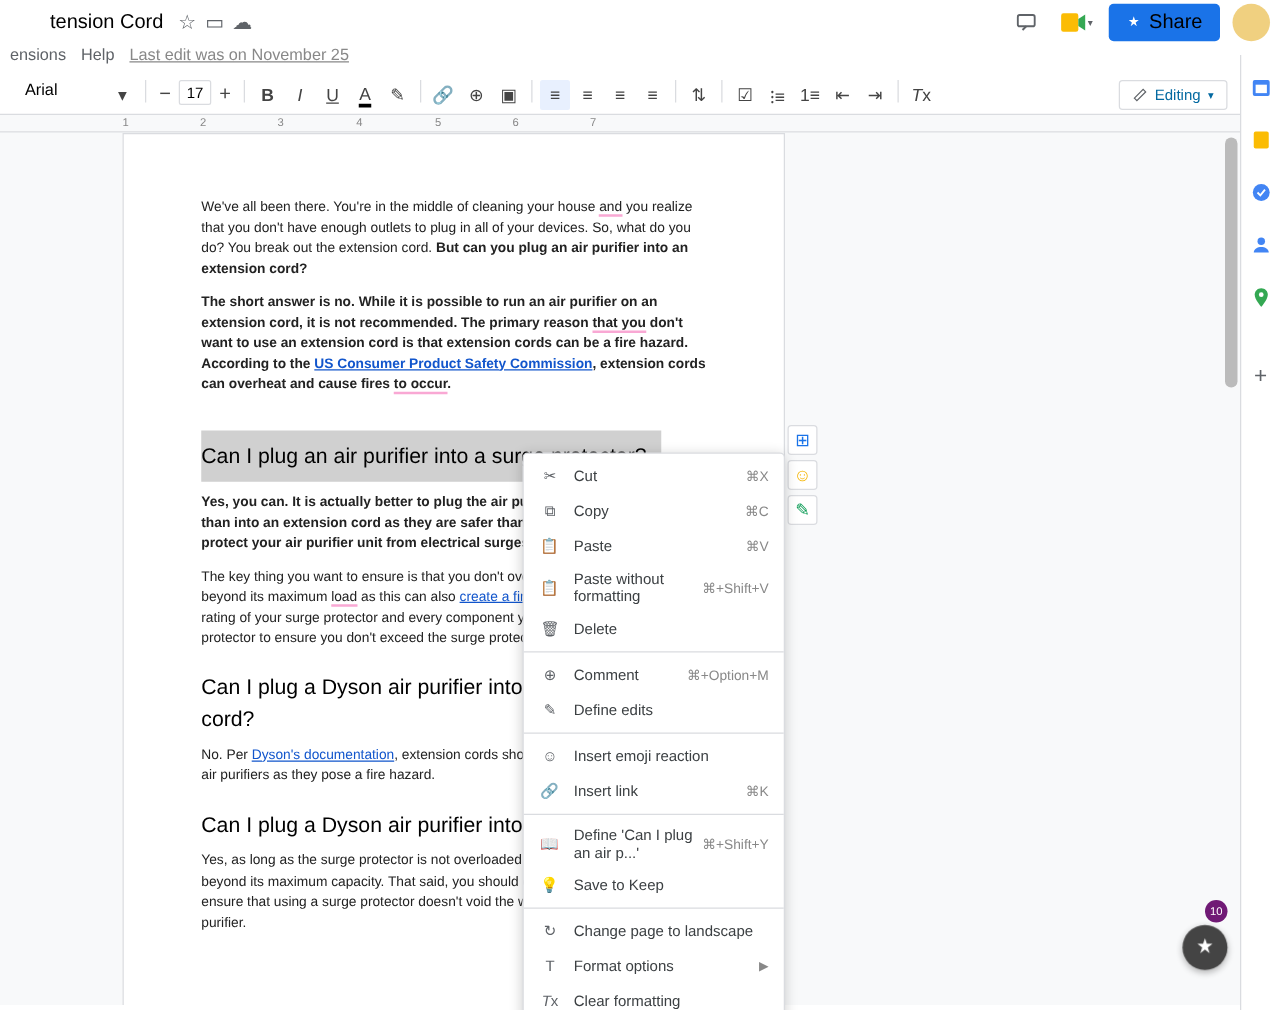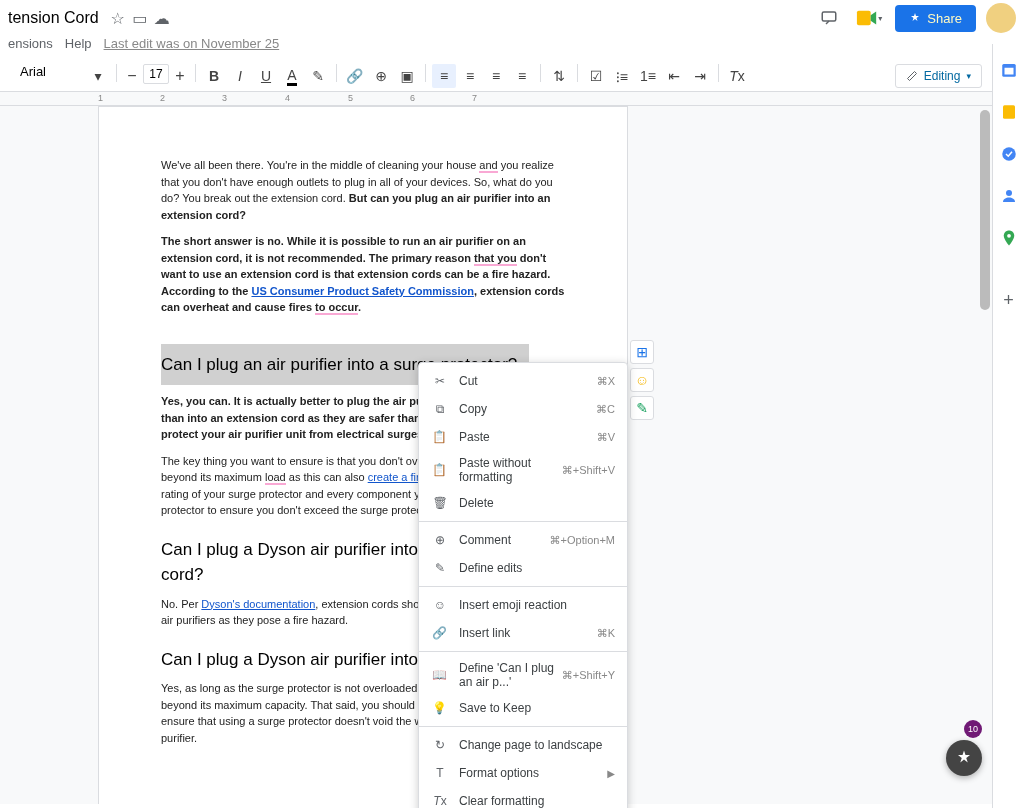--- a/index.html
+++ b/index.html
@@ -1,25 +1,25 @@
 <!DOCTYPE html>
 <html><head>
   <meta charset="utf-8">
   <style>
     * { margin: 0; padding: 0; box-sizing: border-box; }
     body { font-family: Arial, sans-serif; background: #fff; overflow: hidden; height: 808px; width: 1024px; position: relative; }
     
-    .header { display: flex; align-items: center; padding: 4px 8px; height: 36px; }
+    .header { display: flex; align-items: center; padding: 4px 8px; height: 36px; margin-left: 32px; }
     .doc-title { font-size: 16px; color: #000; margin-right: 8px; }
     .star-icon, .folder-icon, .cloud-icon { width: 16px; height: 16px; margin: 0 3px; color: #5f6368; display: inline-flex; align-items: center; justify-content: center; cursor: pointer; }
     .header-spacer { flex: 1; }
     .header-right { display: flex; align-items: center; gap: 10px; }
     .comment-btn { width: 28px; height: 28px; display: flex; align-items: center; justify-content: center; border-radius: 4px; cursor: pointer; }
     .meet-btn { width: 32px; height: 28px; display: flex; align-items: center; justify-content: center; cursor: pointer; }
-    .share-btn { background: #1a73e8; color: #fef9c3; border: none; border-radius: 4px; padding: 6px 14px; font-size: 13px; font-weight: 500; cursor: pointer; display: flex; align-items: center; gap: 6px; }
+    .share-btn { background: #1a73e8; color: #000000; border: none; border-radius: 4px; padding: 6px 14px; font-size: 16px; font-weight: 500; cursor: pointer; display: flex; align-items: center; gap: 6px; }
     .avatar { width: 30px; height: 30px; border-radius: 50%; background: #f0d080; cursor: pointer; }
     
     .menubar { display: flex; padding: 0 8px; height: 24px; font-size: 13px; color: #5f6368; }
     .menu-item { margin-right: 12px; cursor: pointer; }
     .last-edit { text-decoration: underline; color: #888; cursor: pointer; }
     
     .toolbar { display: flex; align-items: flex-start; padding: 4px 8px; height: 32px; border-bottom: 1px solid #dadce0; gap: 2px; }
     .tb-sep { width: 1px; height: 18px; background: #dadce0; margin: 0 4px; }
     .tb-btn { width: 24px; height: 24px; display: flex; align-items: center; justify-content: center; border-radius: 2px; cursor: pointer; color: #444; font-size: 14px; }
     .font-select { width: 64px; height: 22px; font-size: 13px; border: none; background: transparent; cursor: pointer; }

